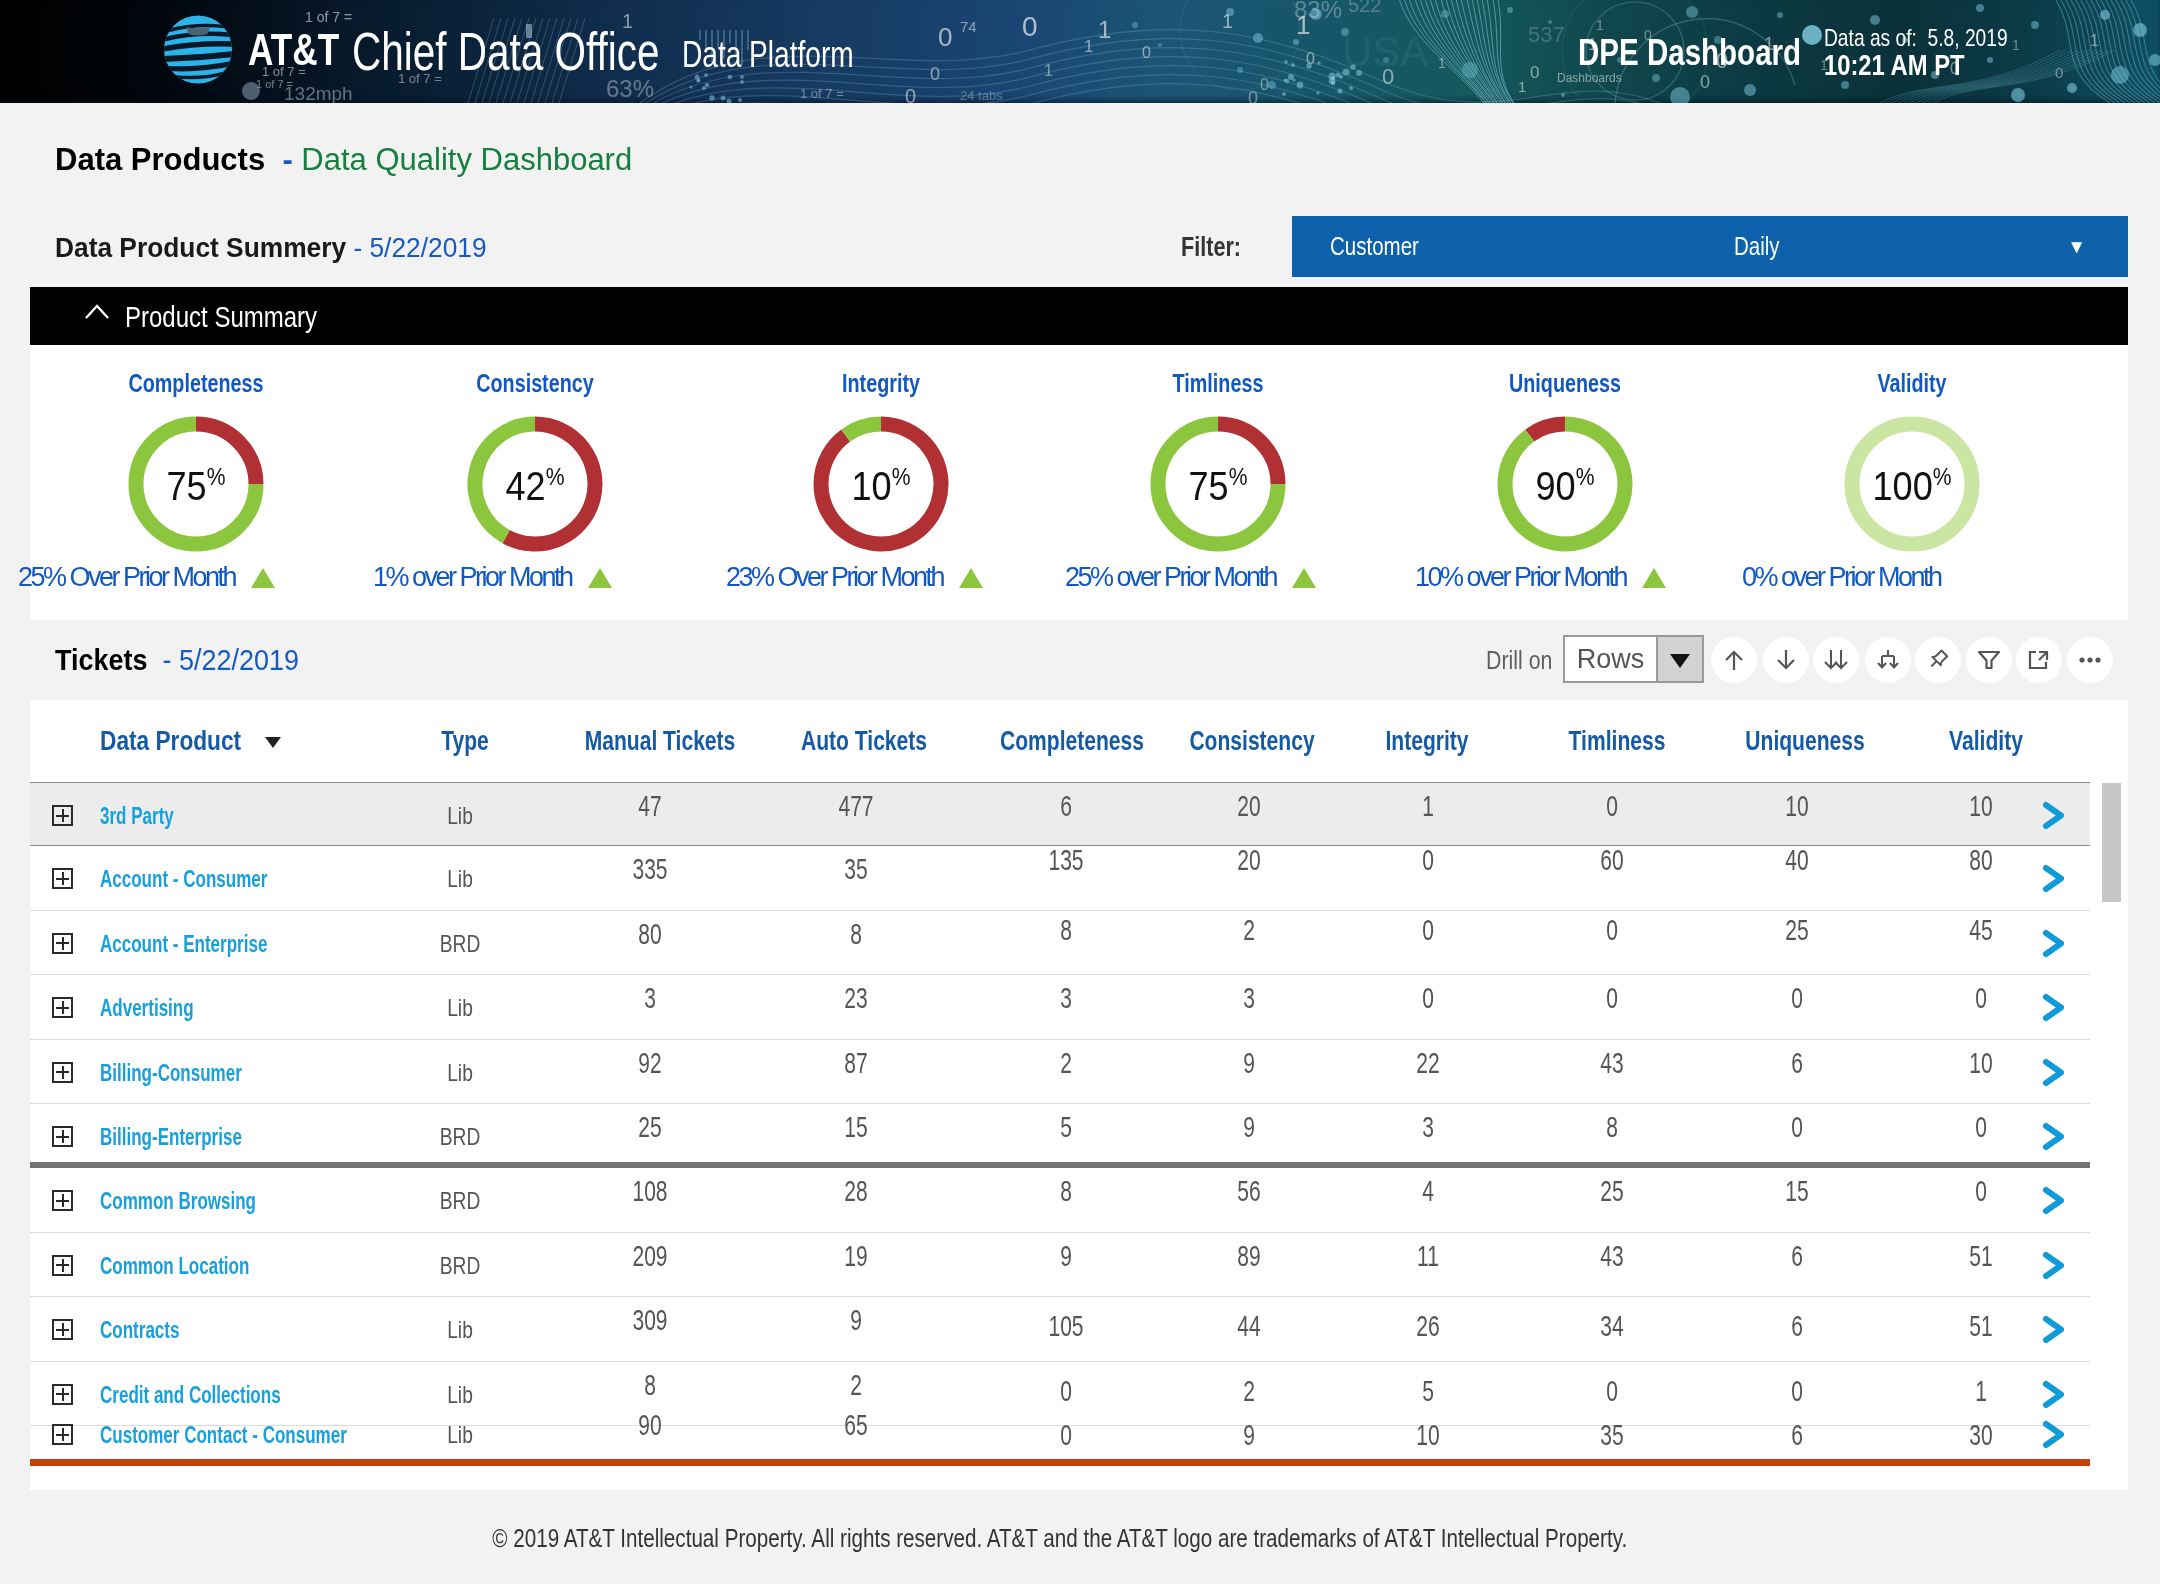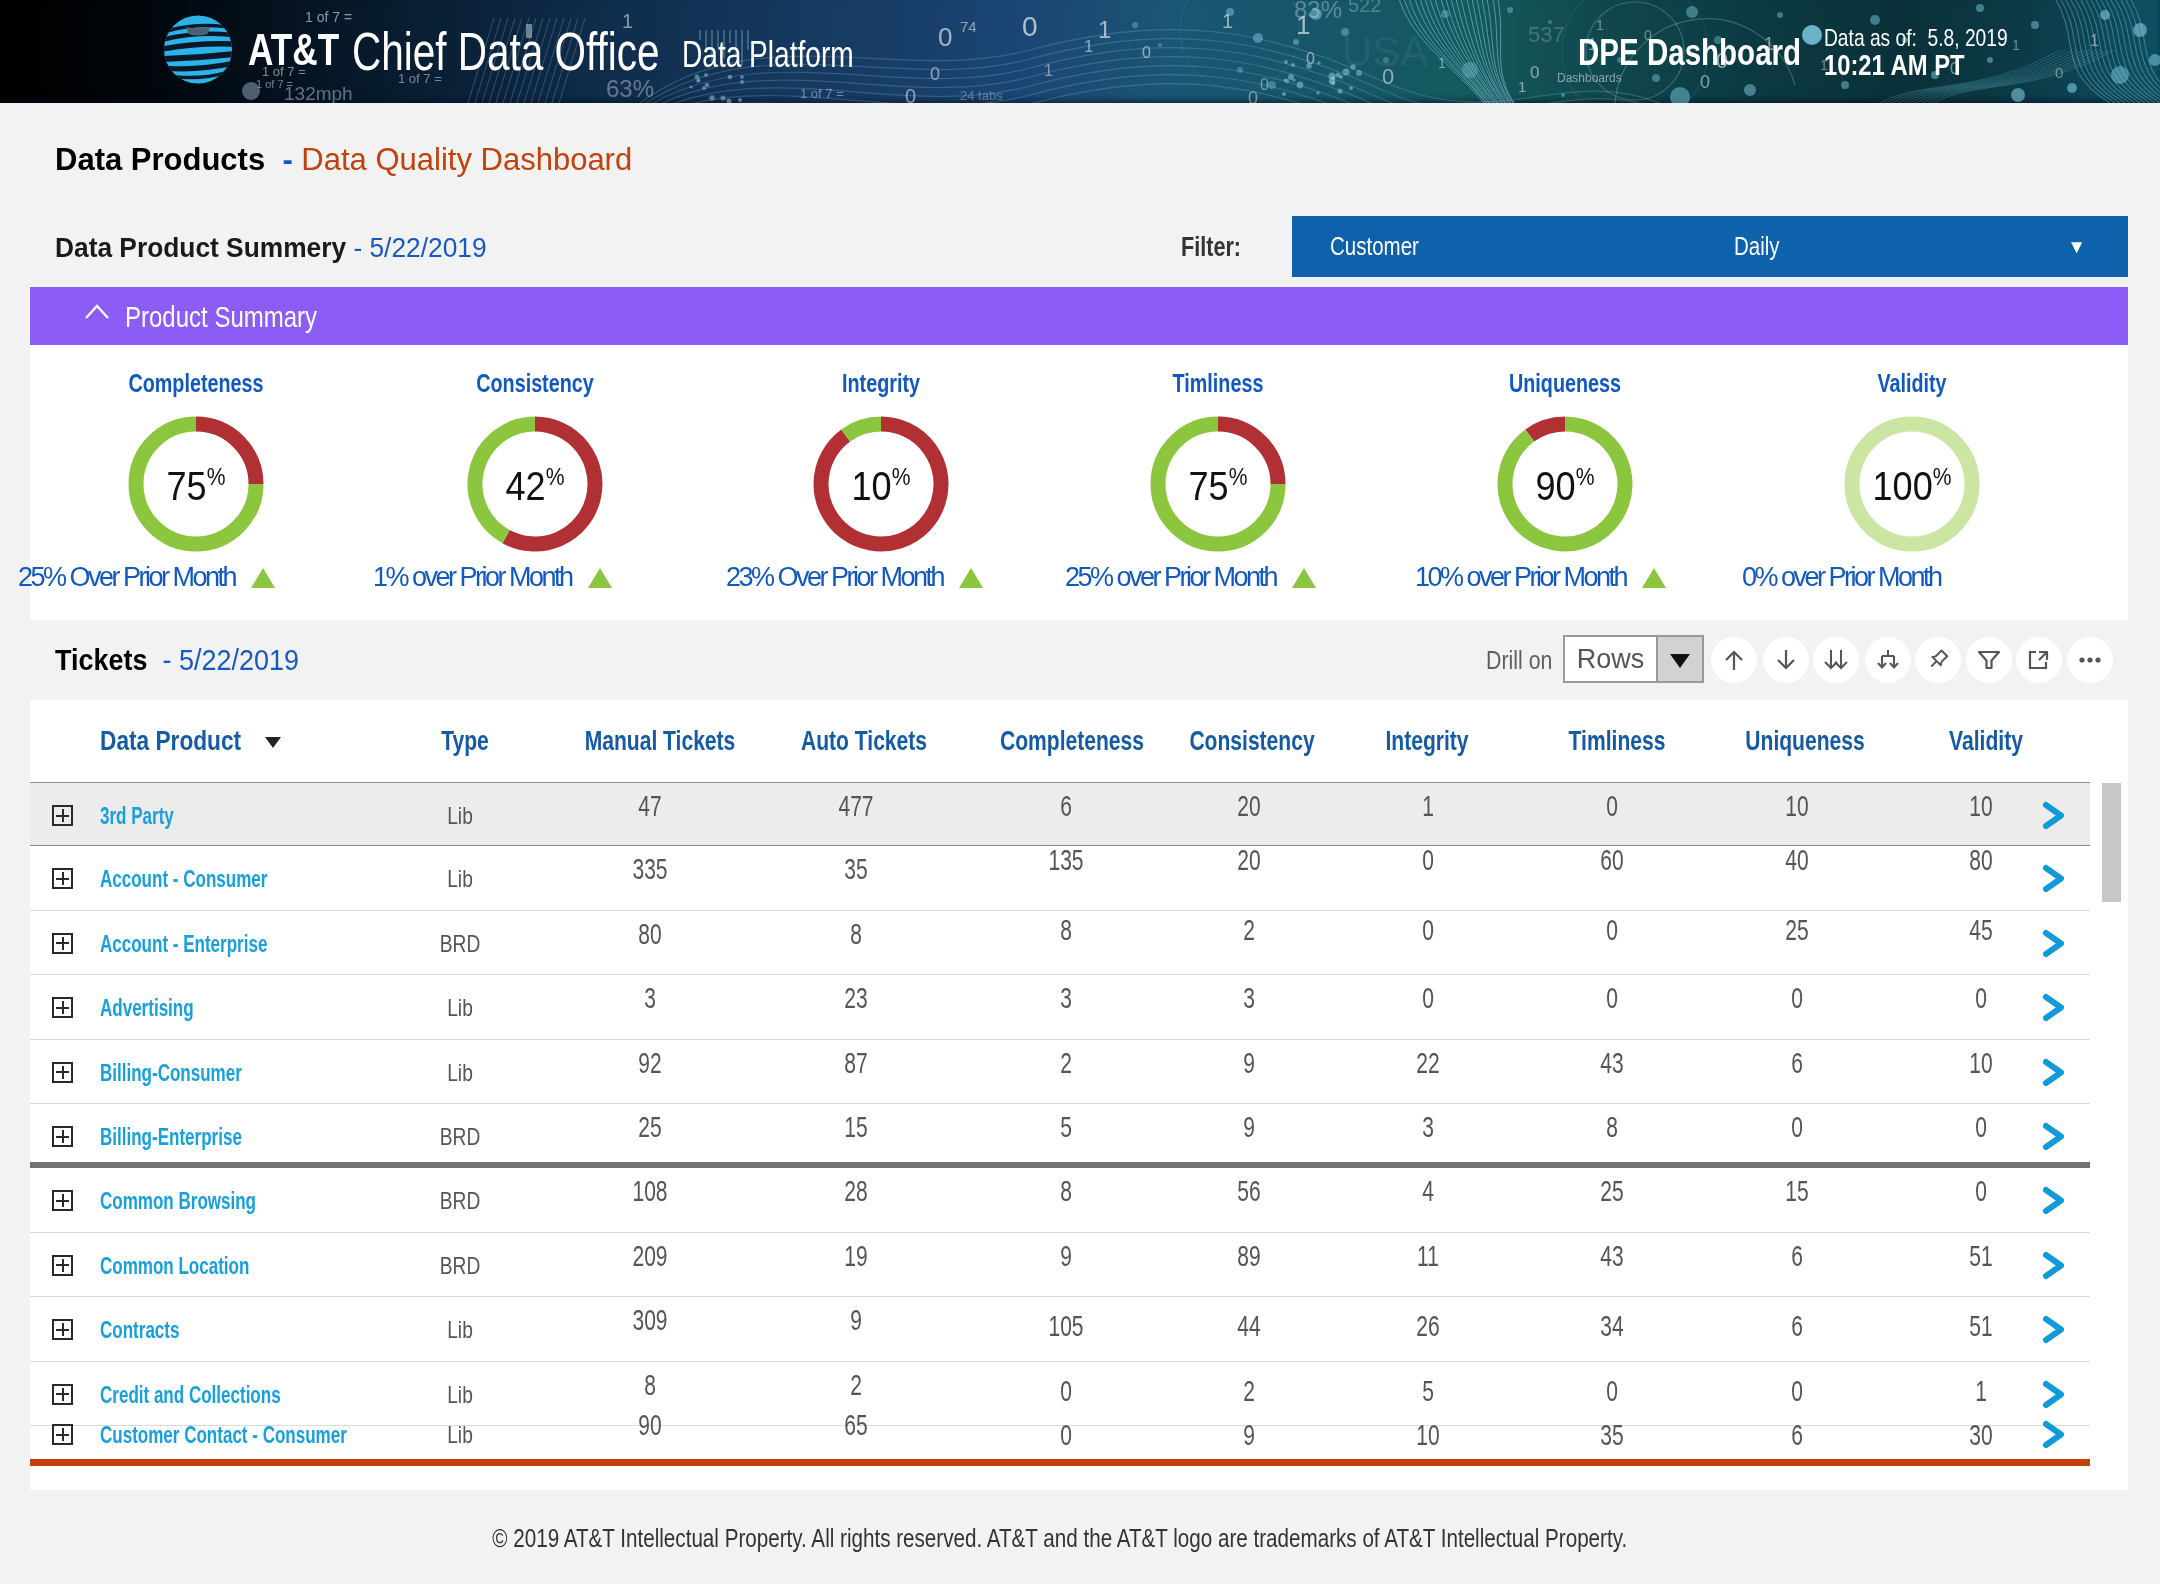--- a/index.html
+++ b/index.html
@@ -16,32 +16,32 @@
   .hbrand { position:absolute; top:24px; color:#fff; }
   #att { left:248px; top:25px; font-size:44px; font-weight:bold; transform:scaleX(.8); transform-origin:0 0; }
   #cdo { left:352px; font-size:54px; font-weight:normal; top:20px; transform:scaleX(.75); transform-origin:0 0; }
   #dplat { left:682px; font-size:36px; font-weight:normal; top:34px; transform:scaleX(.78); transform-origin:0 0; }
   #dpe { left:1578px; top:32px; font-size:36px; font-weight:bold; transform:scaleX(.82); transform-origin:0 0; }
   #dasof { left:1824px; top:24px; font-size:24px; transform:scaleX(.8); transform-origin:0 0; }
   #dtime { left:1824px; top:49px; font-size:29px; font-weight:bold; transform:scaleX(.82); transform-origin:0 0; }
 
   
   #bc { position:absolute; left:55px; top:142px; font-size:31px; font-weight:bold; color:#000; }
-  #bc .lnk { color:#c2410c; font-weight:normal; }
+  #bc .lnk { color:#15803d; font-weight:normal; }
   #sumtitle { position:absolute; left:55px; top:232px; font-size:28px; font-weight:bold; color:#1a1a1a; transform:scaleX(.94); transform-origin:0 0; }
   #sumtitle .dt { color:#1659c2; font-weight:normal;}
   #filterlbl { position:absolute; left:1181px; top:232px; font-size:27px; font-weight:bold; color:#333; transform:scaleX(.8); transform-origin:0 0; }
   .fbtn { position:absolute; top:216px; height:61px; background:#0d62ab; color:#fff; font-size:25px; line-height:61px; padding-left:38px; }
   .fbtn .btx { display:inline-block; transform:scaleX(.82); transform-origin:0 50%; }
   #fb1 { left:1292px; width:484px; }
   #fb2 { left:1696px; width:432px; }
   .fbtn .car { position:absolute; right:42px; top:0; font-size:19px; }
 
   
-  #psbar { position:absolute; left:30px; top:287px; width:2098px; height:58px; background:#8b5cf6; }
+  #psbar { position:absolute; left:30px; top:287px; width:2098px; height:58px; background:#000000; }
   #psbar .txt { position:absolute; left:95px; top:13px; color:#fff; font-size:30px; transform:scaleX(.8); transform-origin:0 0; }
   #pscard { position:absolute; left:30px; top:345px; width:2098px; height:275px; background:#fff; }
   .gauge { position:absolute; width:300px; top:360px; height:240px; }
   .glabel { position:absolute; width:300px; text-align:center; top:8px; font-size:26px; font-weight:bold; color:#1158c0; transform:scaleX(.76); }
   .gdonut { position:absolute; left:80px; top:54px; }
   .gval { position:absolute; width:300px; text-align:center; top:103px; font-size:41px; color:#111; transform:scaleX(.88); }
   .gval sup { font-size:24px; }
   .gmonth { position:absolute; width:340px; left:-20px; top:202px; font-size:27px; color:#1158c0; white-space:nowrap; }
   .gmonth .mtx { letter-spacing:-2.5px; }
   .gmonth .tri { display:inline-block; width:0; height:0; border-left:12px solid transparent; border-right:12px solid transparent; border-bottom:20px solid #8cc63f; margin-left:16px; vertical-align:-2px;}

